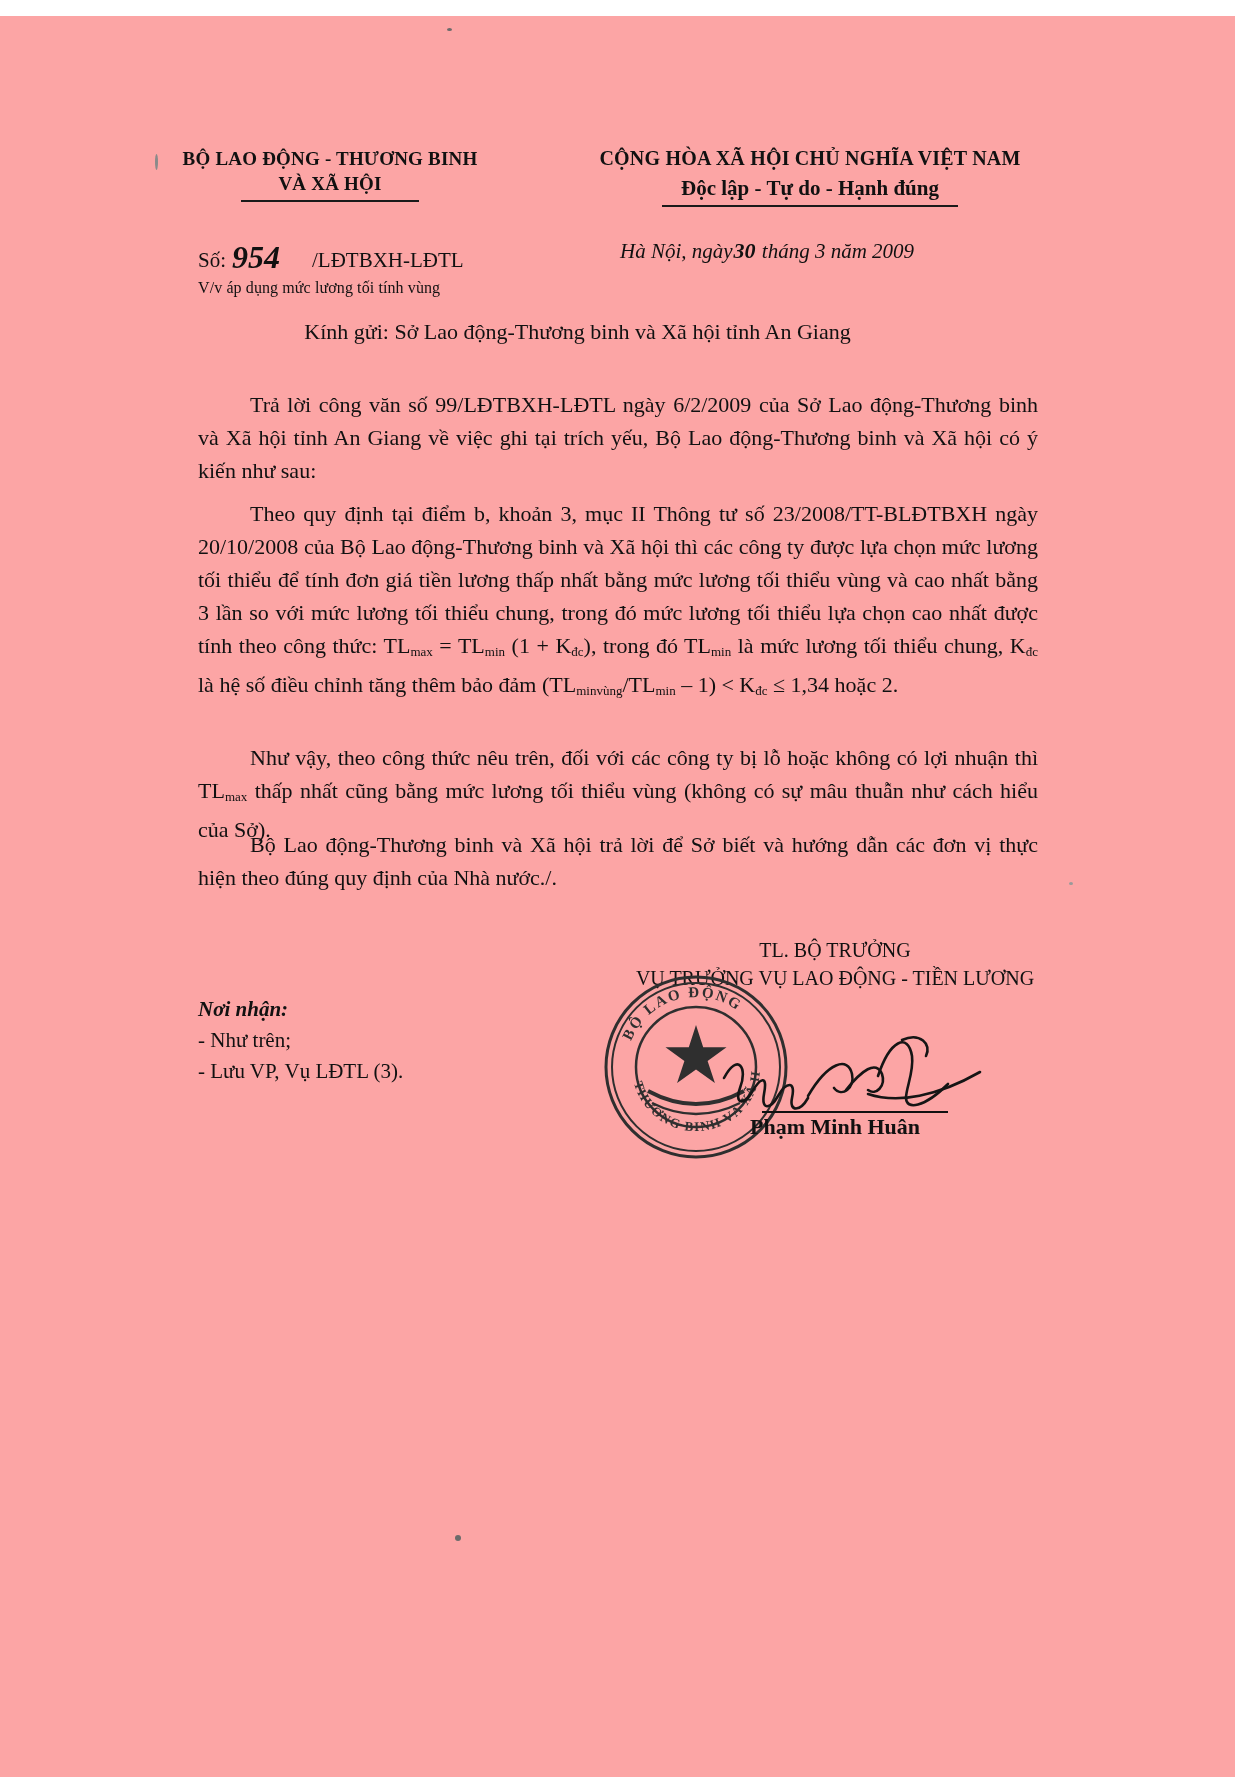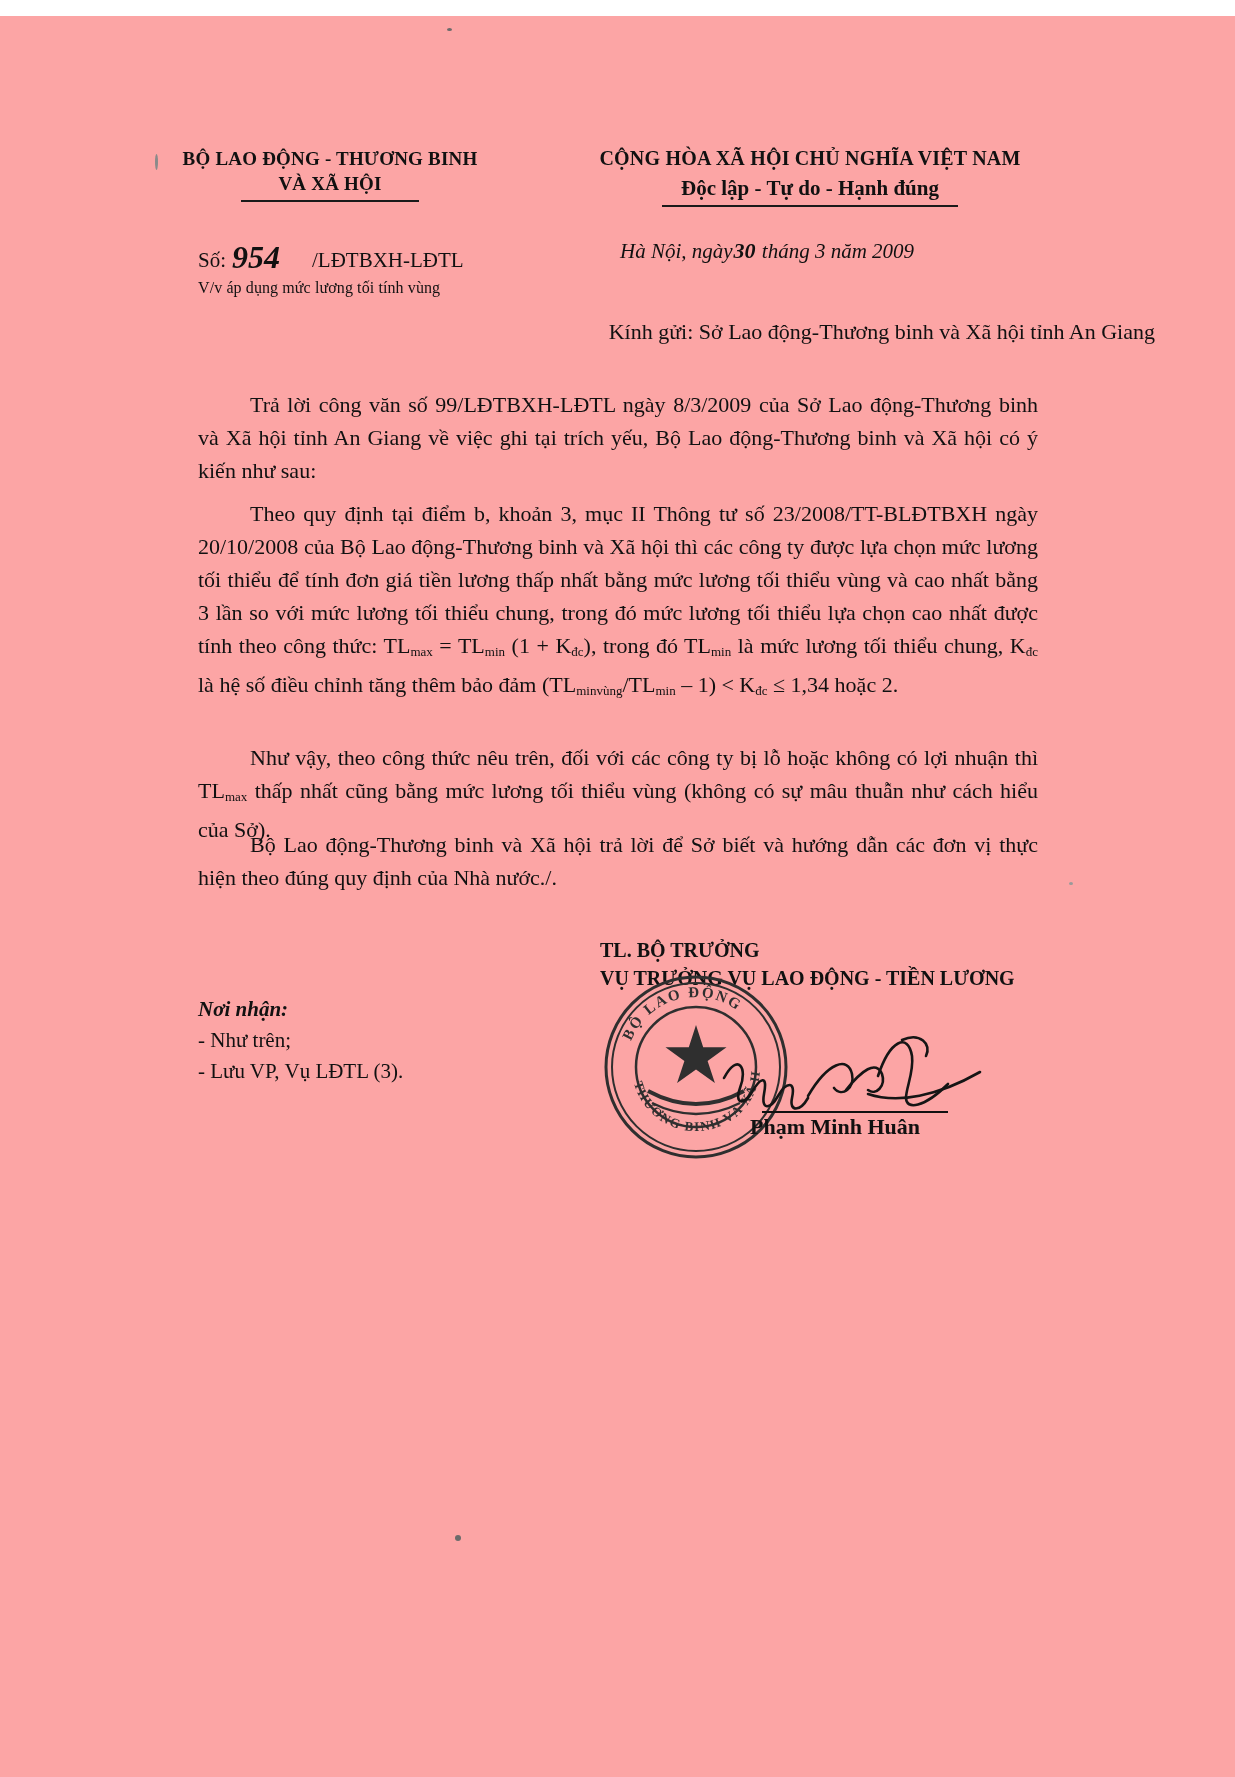--- a/index.html
+++ b/index.html
@@ -117,21 +117,21 @@
     font-style: italic;
     font-size: 22px;
     padding: 0 1px;
   }
 
   
   .kinhgui {
     position: absolute;
     left: 0; top: 303px;
     width: 1155px;
-    text-align: right;
+    text-align: center;
     font-size: 22px;
   }
   .body-text {
     position: absolute;
     left: 198px;
     width: 840px;
     font-size: 22px;
     line-height: 33px;
     text-align: justify;
   }
@@ -158,22 +158,22 @@
   }
   .noinhan .title {
     font-style: italic;
     font-weight: bold;
     font-size: 21px;
   }
   .sign-block {
     position: absolute;
     left: 600px; top: 920px;
     width: 470px;
-    text-align: left;
-    font-weight: bold;
+    text-align: center;
+    font-weight: normal;
     font-size: 20px;
     line-height: 28px;
   }
   .sign-name {
     position: absolute;
     left: 600px; top: 1098px;
     width: 470px;
     text-align: center;
     font-weight: bold;
     font-size: 22px;
@@ -234,21 +234,21 @@
     </div>
 
     <div class="date-block">
       <span>Hà Nội, ngày</span><span class="date-day">30</span>
       <span>tháng 3 năm 2009</span>
     </div>
 
     <div class="kinhgui">Kính gửi: Sở Lao động-Thương binh và Xã hội tỉnh An Giang</div>
 
     <div class="body-text p1">
-      <p>Trả lời công văn số 99/LĐTBXH-LĐTL ngày 8/3/2009 của Sở Lao động-Thương binh và Xã hội tỉnh An Giang về việc ghi tại trích yếu, Bộ Lao động-Thương binh và Xã hội có ý kiến như sau:</p>
+      <p>Trả lời công văn số 99/LĐTBXH-LĐTL ngày 6/2/2009 của Sở Lao động-Thương binh và Xã hội tỉnh An Giang về việc ghi tại trích yếu, Bộ Lao động-Thương binh và Xã hội có ý kiến như sau:</p>
     </div>
 
     <div class="body-text p2">
       <p><span>Theo quy định tại điểm b, khoản 3, mục II Thông tư số 23/2008/TT-BLĐTBXH ngày 20/10/2008 của Bộ Lao động-Thương binh và Xã hội thì các công ty được lựa chọn mức lương tối thiểu để tính đơn giá tiền lương thấp nhất bằng mức lương tối thiểu vùng và cao nhất bằng 3 lần so với mức lương tối thiểu chung, trong đó mức lương tối thiểu lựa chọn cao nhất được tính theo công thức: TL</span><sub>max</sub><span> = TL</span><sub>min</sub><span> (1 + K</span><sub>đc</sub><span>), trong đó TL</span><sub>min</sub><span> là mức lương tối thiểu chung, K</span><sub>đc</sub><span> là hệ số điều chỉnh tăng thêm bảo đảm (TL</span><sub>minvùng</sub><span>/TL</span><sub>min</sub><span> – 1) &lt; K</span><sub>đc</sub><span> ≤ 1,34 hoặc 2.</span></p>
     </div>
 
     <div class="body-text p3">
       <p><span>Như vậy, theo công thức nêu trên, đối với các công ty bị lỗ hoặc không có lợi nhuận thì TL</span><sub>max</sub><span> thấp nhất cũng bằng mức lương tối thiểu vùng (không có sự mâu thuẫn như cách hiểu của Sở).</span></p>
     </div>
 

